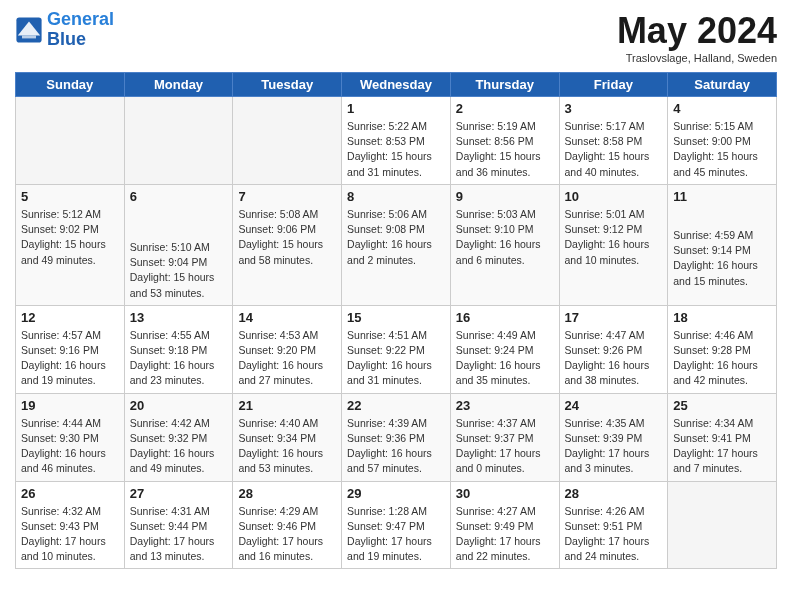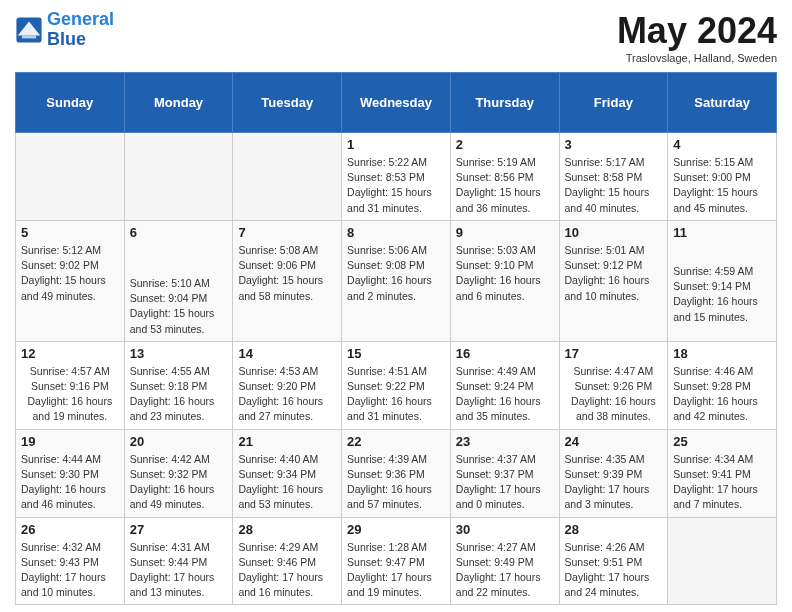--- a/index.html
+++ b/index.html
@@ -7,21 +7,21 @@
     .container { width: 792px; padding: 10px 15px 15px 15px; }
     .header { display: flex; justify-content: space-between; align-items: flex-start; margin-bottom: 8px; }
     .logo { display: flex; align-items: center; }
     .logo-text { font-size: 18px; font-weight: bold; color: #1a3a6b; line-height: 1.1; }
     .logo-text span { color: #2980d9; }
     .logo-icon { width: 28px; height: 28px; margin-right: 4px; }
     .title-area { text-align: right; }
     .main-title { font-size: 36px; font-weight: bold; color: #1a1a1a; }
     .subtitle { font-size: 11px; color: #333; }
     table { width: 100%; border-collapse: collapse; table-layout: fixed; }
-    th { background-color: #2060b0; color: #fff; text-align: center; padding: 22px 2px; font-size: 13px; font-weight: bold; border: 1px solid #4a80c8; }
+    th { background-color: #2060b0; color: #fff; text-align: center; padding: 4px 2px; font-size: 13px; font-weight: bold; border: 1px solid #4a80c8; }
     td { border: 1px solid #ccc; vertical-align: top; padding: 4px 5px; font-size: 11px; color: #222; background: #fff; min-height: 80px; }
     td.empty { background: #f5f5f5; }
     .day-num { font-size: 13px; font-weight: bold; margin-bottom: 3px; }
     .day-info { font-size: 10.5px; line-height: 1.45; color: #333; }
     tr:nth-child(even) td { background: #f9f9f9; }
     tr:nth-child(even) td.empty { background: #f0f0f0; }
   </style>
 </head>
 <body>
 
@@ -137,21 +137,21 @@
             <div class="day-num">11</div>
             <div class="day-info" style="white-space: pre-line; margin-top: 24px;">Sunrise: 4:59 AM
 Sunset: 9:14 PM
 Daylight: 16 hours
 and 15 minutes.</div>
           </td>
         </tr>
         <tr>
           <td>
             <div class="day-num">12</div>
-            <div class="day-info" style="white-space: pre-line; text-align: center;">Sunrise: 4:57 AM
+            <div class="day-info" style="white-space: pre-line;">Sunrise: 4:57 AM
 Sunset: 9:16 PM
 Daylight: 16 hours
 and 19 minutes.</div>
           </td>
           <td>
             <div class="day-num">13</div>
             <div class="day-info" style="white-space: pre-line;">Sunrise: 4:55 AM
 Sunset: 9:18 PM
 Daylight: 16 hours
 and 23 minutes.</div>
@@ -172,21 +172,21 @@
           </td>
           <td>
             <div class="day-num">16</div>
             <div class="day-info" style="white-space: pre-line;">Sunrise: 4:49 AM
 Sunset: 9:24 PM
 Daylight: 16 hours
 and 35 minutes.</div>
           </td>
           <td>
             <div class="day-num">17</div>
-            <div class="day-info" style="white-space: pre-line; text-align: center;">Sunrise: 4:47 AM
+            <div class="day-info" style="white-space: pre-line;">Sunrise: 4:47 AM
 Sunset: 9:26 PM
 Daylight: 16 hours
 and 38 minutes.</div>
           </td>
           <td>
             <div class="day-num">18</div>
             <div class="day-info" style="white-space: pre-line;">Sunrise: 4:46 AM
 Sunset: 9:28 PM
 Daylight: 16 hours
 and 42 minutes.</div>

